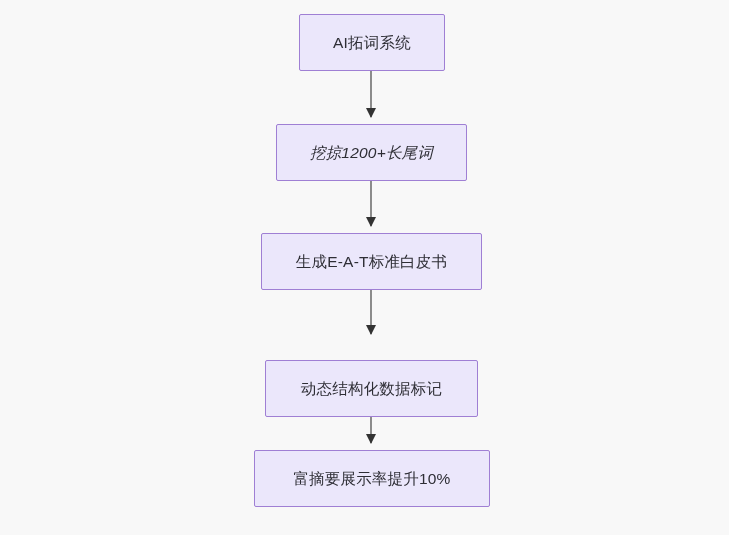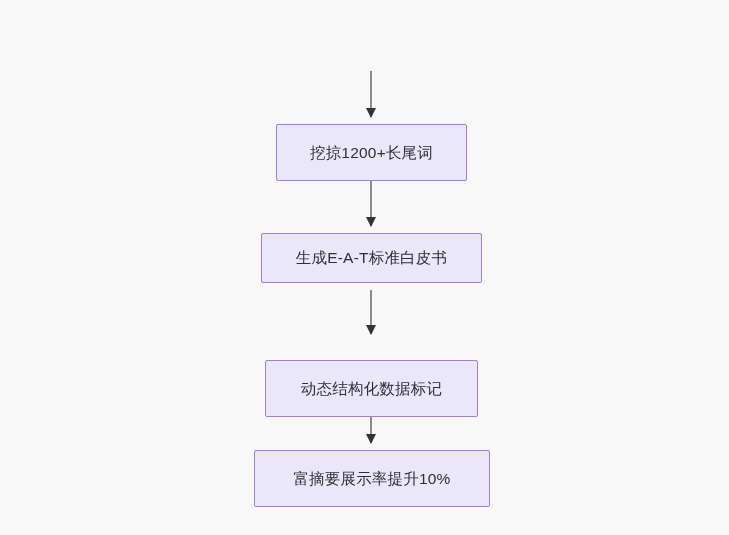--- a/index.html
+++ b/index.html
@@ -41,22 +41,22 @@
   }
   .flow-node-label {
     color: #2e2e35;
     font-size: 15.5px;
     line-height: 1.25;
     letter-spacing: 0.2px;
     white-space: nowrap;
   }
   
   #node-0 { left: 299px; top: 14px;  width: 146px; height: 57px; }
-  #node-1 { left: 276px; top: 124px; width: 191px; height: 57px; }
-  #node-2 { left: 261px; top: 233px; width: 221px; height: 50px; }
+  #node-1 { left: 276px; top: 124px; width: 191px; height: 57px; font-style: italic; }
+  #node-2 { left: 261px; top: 233px; width: 221px; height: 57px; }
   #node-3 { left: 265px; top: 341px; width: 213px; height: 57px; margin-top: 19px; }
   #node-4 { left: 254px; top: 450px; width: 236px; height: 57px; }
 </style>
 </head>
 <body>
 
 <div id="flow-canvas">
 
   <svg class="flow-svg" viewBox="0 0 729 535" xmlns="http://www.w3.org/2000/svg">
     <defs>
@@ -67,20 +67,23 @@
 
     <line x1="371" y1="71" x2="371" y2="117" stroke="#707070" stroke-width="1.6" marker-end="url(#arrow)"></line>
 
     <line x1="371" y1="181" x2="371" y2="226" stroke="#707070" stroke-width="1.6" marker-end="url(#arrow)"></line>
 
     <line x1="371" y1="290" x2="371" y2="334" stroke="#707070" stroke-width="1.6" marker-end="url(#arrow)"></line>
 
     <line x1="371" y1="398" x2="371" y2="443" stroke="#707070" stroke-width="1.6" marker-end="url(#arrow)"></line>
   </svg>
 
+  <div class="flow-node" id="node-0">
+    <span class="flow-node-label">AI拓词系统</span>
+  </div>
 
   <div class="flow-node" id="node-1">
     <span class="flow-node-label">挖掠1200+长尾词</span>
   </div>
 
   <div class="flow-node" id="node-2">
     <span class="flow-node-label">生成E-A-T标准白皮书</span>
   </div>
 
   <div class="flow-node" id="node-3">

